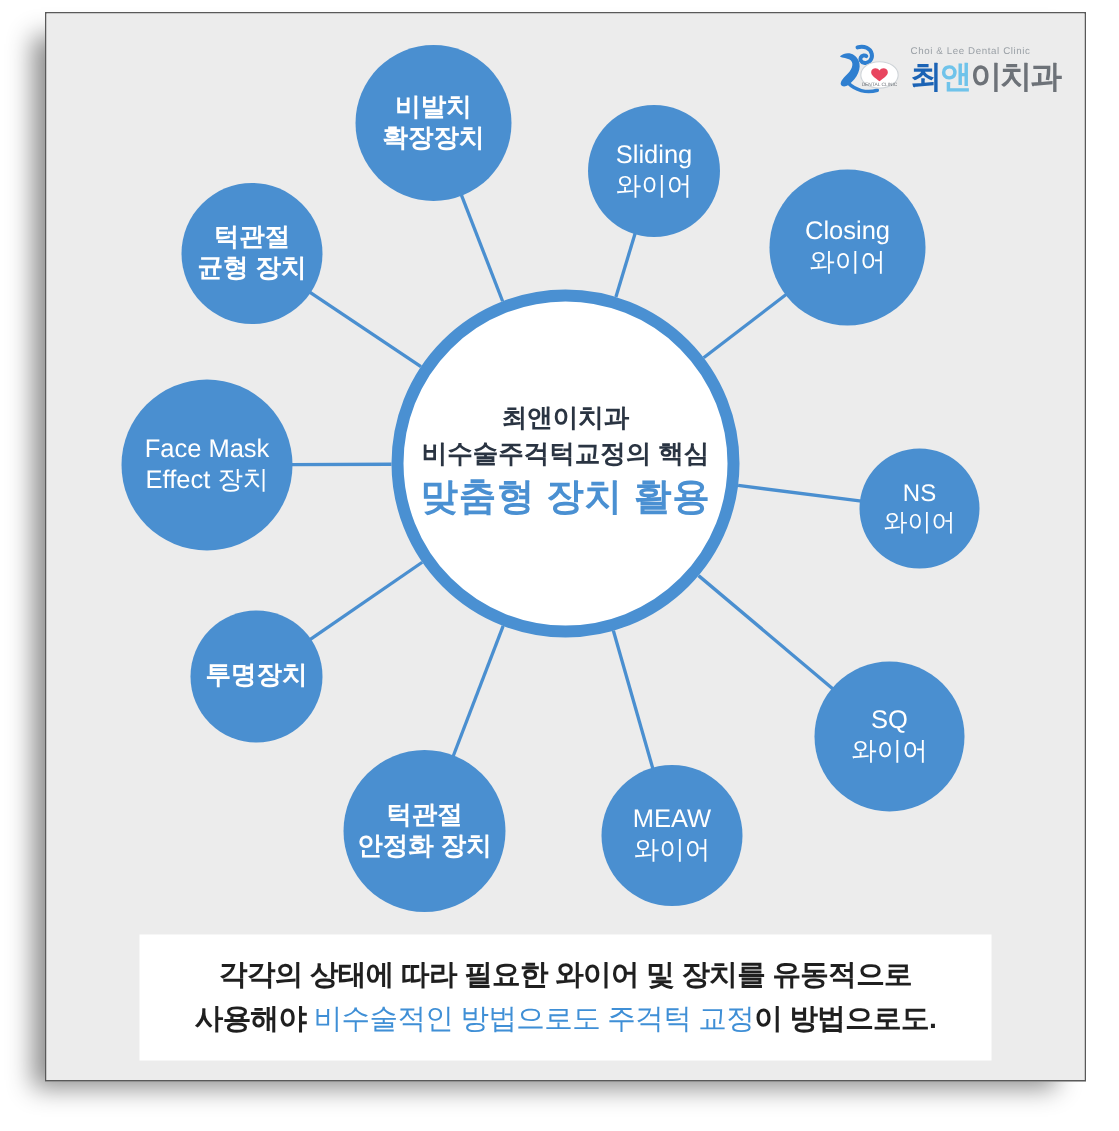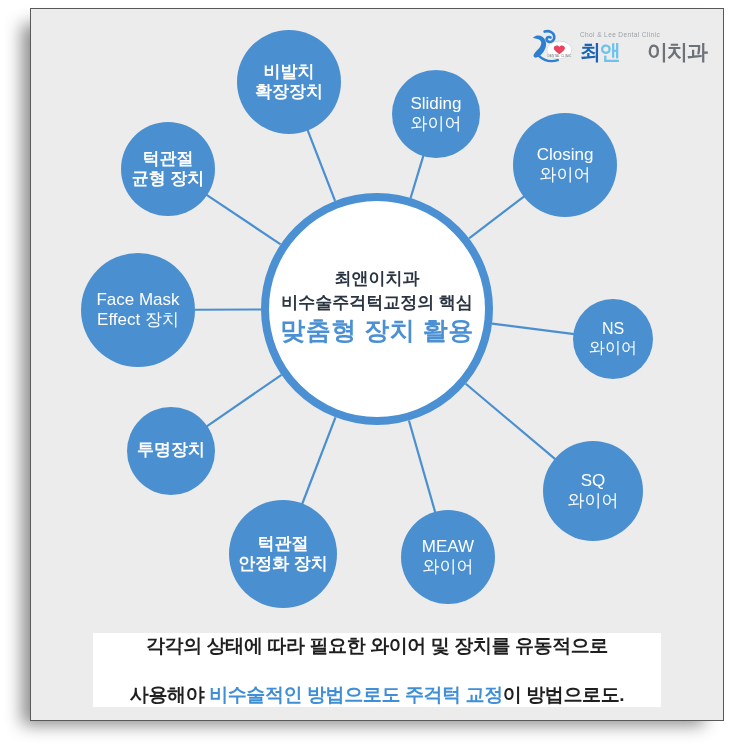--- a/index.html
+++ b/index.html
@@ -41,21 +41,21 @@
   }
   .logo-mark{ width:44px; height:40px; flex:0 0 auto; }
   .logo-txt{ display:flex; flex-direction:column; align-items:flex-start; line-height:1; }
   .logo-en{
     font-size:6.5px; letter-spacing:.4px; color:#9aa0a6;
     margin-bottom:3px; white-space:nowrap;
   }
   .logo-kr{ font-size:21px; font-weight:700; white-space:nowrap; letter-spacing:-1px; }
   .logo-kr .b{ color:#1b63b5; }
   .logo-kr .c{ color:#6fc3ea; }
-  .logo-kr .g{ color:#6d7278;padding-left:27px; }
+  .logo-kr .g{ color:#6d7278; }
 
   
   #diagram{ position:absolute; left:0; top:0; width:692px; height:711px; }
 
   .node-circ{ fill:#4a8fd0; }
   .link{ stroke:#4a8fd0; stroke-width:2.2; fill:none; }
   .ring-outer{ fill:#ffffff; stroke:#4a90d2; stroke-width:8; }
   .node-label{
     fill:#ffffff; font-family:"Liberation Sans","DejaVu Sans",sans-serif;
     font-weight:700; text-anchor:middle; dominant-baseline:middle;
@@ -66,31 +66,31 @@
     font-weight:700; font-size:17px; text-anchor:middle;
   }
   .ctr-line3{
     fill:#4a90d2; font-family:"Liberation Sans","DejaVu Sans",sans-serif;
     font-weight:700; font-size:25px; text-anchor:middle; letter-spacing:.5px;
   }
 
   
   #caption{
     position:absolute; left:62px; bottom:13px;
-    width:568px; height:74px;
+    width:568px; height:84px;
     background:#ffffff;
     display:flex; flex-direction:column;
-    align-items:center; justify-content:space-between;
+    align-items:center; justify-content:center;
     gap:3px;
   }
   .cap-line{
     font-size:19px; font-weight:700; color:#1f1f1f;
     letter-spacing:-.4px; white-space:nowrap; line-height:1.32;
   }
-  .cap-hi{ color:#3f8fd6; font-weight:700; }
+  .cap-hi{ color:#3f8fd6; font-weight:400; }
 </style>
 </head>
 <body>
 
 <div id="stage">
   <div id="frame"></div>
 
   <div id="inner">
 
     <div id="logo">

